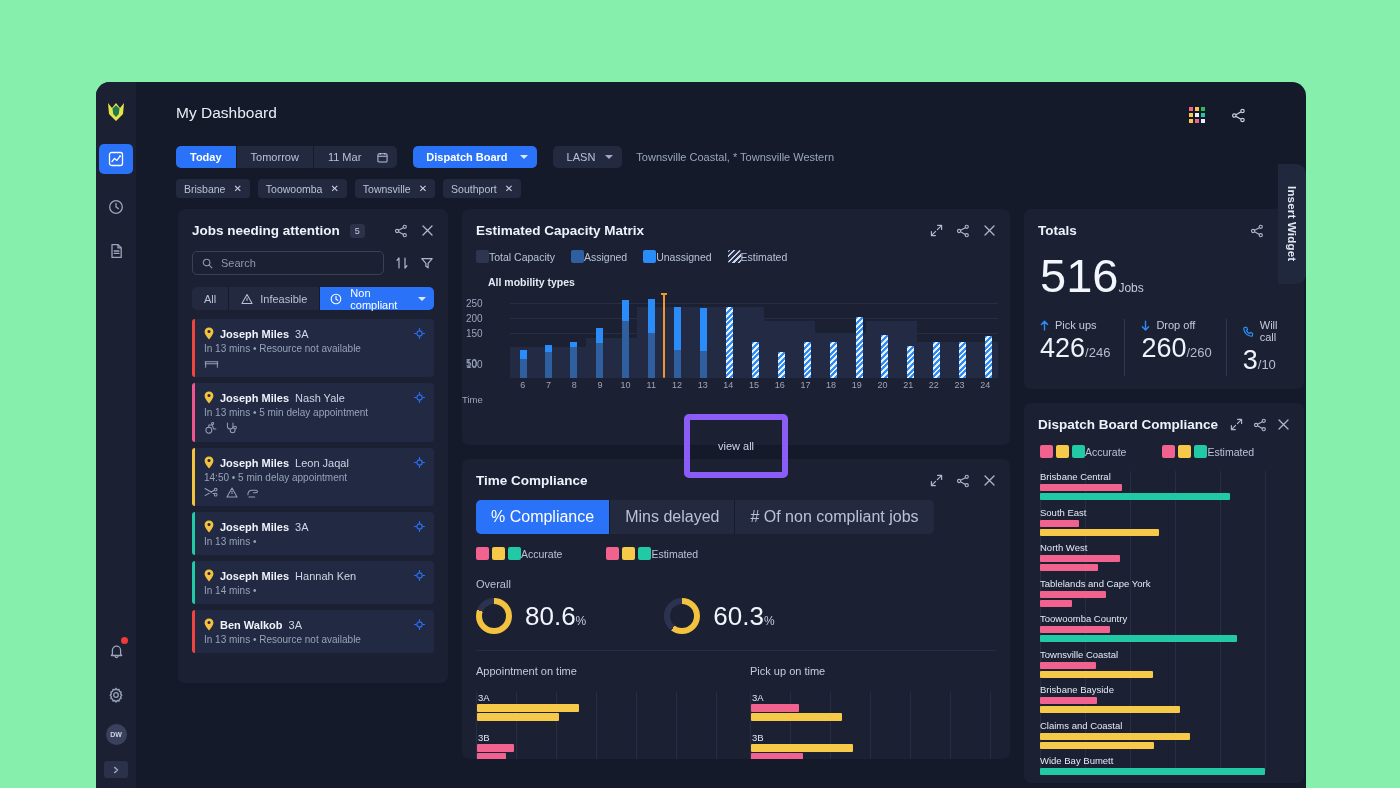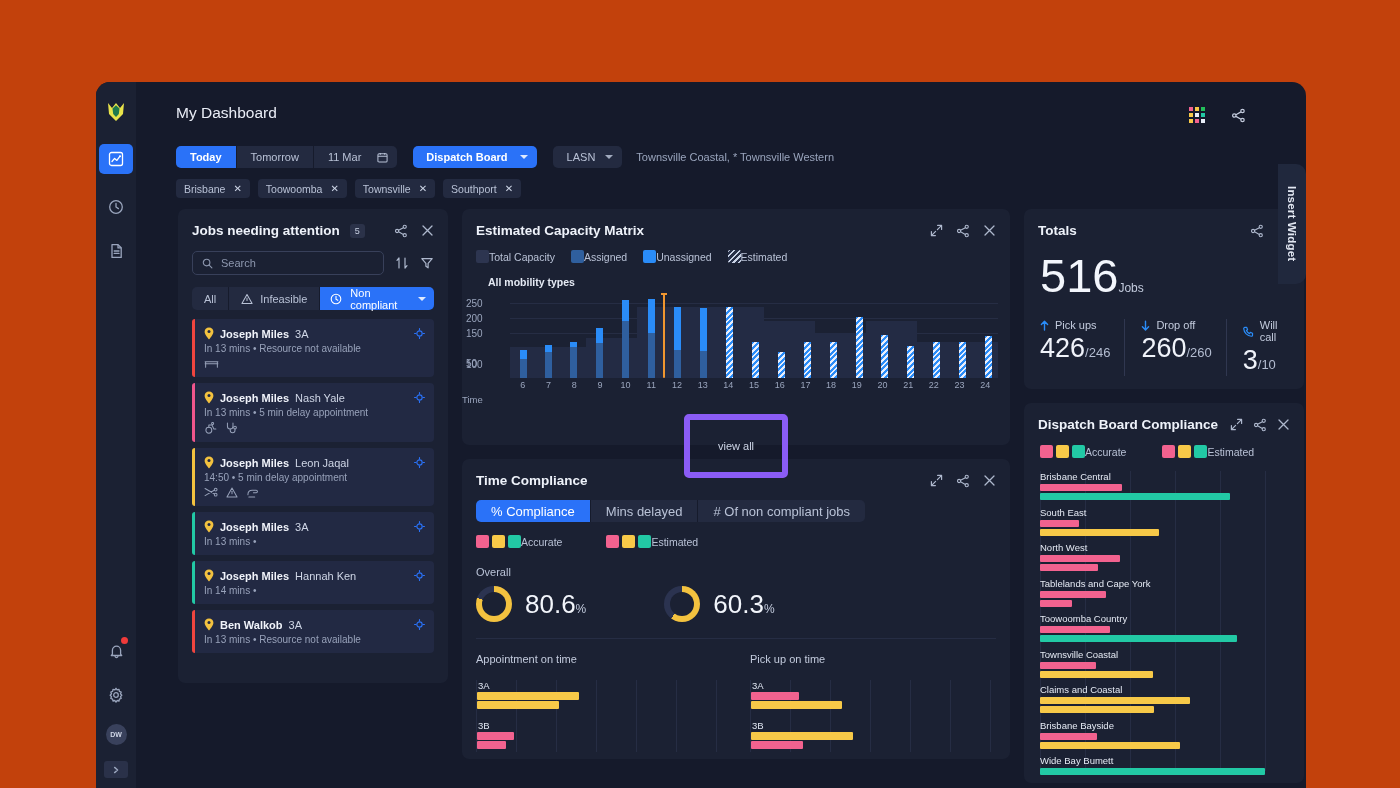--- a/index.html
+++ b/index.html
@@ -2,21 +2,21 @@
 <html><head>
 <meta charset="utf-8">
 <style>
   * { box-sizing: border-box; margin: 0; padding: 0; }
   html, body {
     width: 1400px; height: 788px;
     background: #dde7fb;
     font-family: "Liberation Sans", sans-serif;
     overflow: hidden;
   }
-  .page { position: relative; width: 1400px; height: 788px; background: #c2410c; }
+  .page { position: relative; width: 1400px; height: 788px; background: #86efac; }
 
   
   .app-window {
     position: absolute; left: 96px; top: 82px;
     width: 1210px; height: 706px;
     background: #151a2b;
     border-radius: 14px 14px 0 0;
     overflow: hidden;
     display: flex;
   }
@@ -171,21 +171,21 @@
   .viewall-wrap { display: flex; justify-content: center; padding-top: 36px; }
   .viewall {
     border: 6px solid #8b5cf6; border-radius: 5px; color: #cdd5e6; font-size: 11px;
     padding: 20px 28px;
   }
 
   
   .tc-card { height: 300px; margin-top: 14px; overflow: hidden; }
   .tc-tabs { display: flex; padding: 12px 0 0 14px; }
   .tc-tabs > div {
-    height: 22px; background: #232a40; color: #b9c2d6; font-size: 13px;
+    height: 34px; background: #232a40; color: #b9c2d6; font-size: 16px;
     display: flex; align-items: center; padding: 0 15px; border-right: 1px solid #161b2c;
   }
   .tc-tabs > div:first-child { border-radius: 5px 0 0 5px; }
   .tc-tabs > div:last-child { border-radius: 0 5px 5px 0; border-right: none; }
   .tc-tabs > div.on { background: #2a72f8; color: #fff; }
   .tc-legend { display: flex; gap: 44px; padding: 13px 0 0 14px; }
   .multi-sw { display: flex; gap: 3px; }
   .multi-sw i { width: 13px; height: 13px; border-radius: 2px; display: block; }
   .overall { font-size: 11px; color: #b9c2d6; padding: 18px 0 0 14px; }
   .donut-row { display: flex; gap: 78px; padding: 8px 0 0 14px; align-items: center; }
@@ -1017,28 +1017,28 @@
                 <span class="comp-lab">Toowoomba Country</span>
                 <span class="comp-bar" style="top:13px;width:70px;background:#f2628f"></span>
                 <span class="comp-bar" style="top:22px;width:197px;background:#22c9a5"></span>
               </div>
               <div class="comp-row">
                 <span class="comp-lab">Townsville Coastal</span>
                 <span class="comp-bar" style="top:13px;width:56px;background:#f2628f"></span>
                 <span class="comp-bar" style="top:22px;width:113px;background:#f7c948"></span>
               </div>
               <div class="comp-row">
+                <span class="comp-lab">Brisbane Bayside</span>
+                <span class="comp-bar" style="top:13px;width:57px;background:#f2628f"></span>
+                <span class="comp-bar" style="top:22px;width:140px;background:#f7c948"></span>
+              </div>
+              <div class="comp-row">
                 <span class="comp-lab">Claims and Coastal</span>
                 <span class="comp-bar" style="top:13px;width:150px;background:#f7c948"></span>
                 <span class="comp-bar" style="top:22px;width:114px;background:#f7c948"></span>
-              </div>
-              <div class="comp-row">
-                <span class="comp-lab">Brisbane Bayside</span>
-                <span class="comp-bar" style="top:13px;width:57px;background:#f2628f"></span>
-                <span class="comp-bar" style="top:22px;width:140px;background:#f7c948"></span>
               </div>
               <div class="comp-row">
                 <span class="comp-lab">Wide Bay Bumett</span>
                 <span class="comp-bar" style="top:13px;width:225px;background:#22c9a5"></span>
               </div>
             </div>
           </div>
         </div>
 
       </div>

